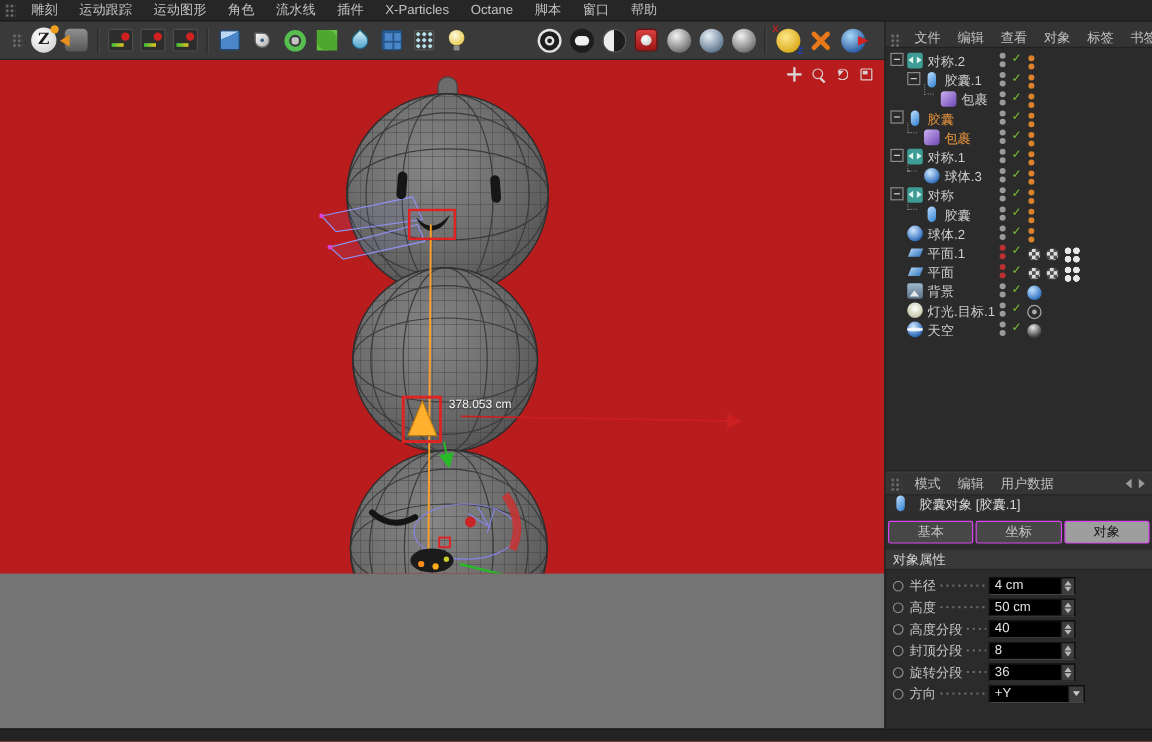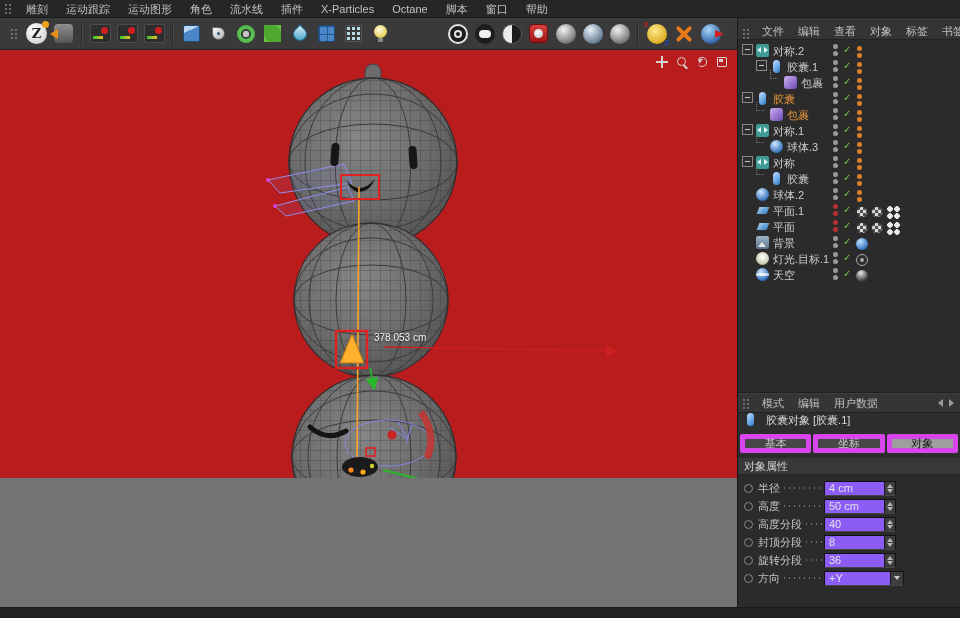--- a/index.html
+++ b/index.html
@@ -124,30 +124,30 @@
 
 
 .amode{height:20px;background:#353535;border-top:1px solid #3f3f3f;border-bottom:1px solid #222;display:flex;align-items:center;flex:none}
 .amode .mi{padding:0 7px;color:#c0c0c0;white-space:nowrap}
 .amnav{margin-left:auto;margin-right:6px;display:flex;gap:6px}
 .amnav i{border-top:4px solid transparent;border-bottom:4px solid transparent;display:block}
 .amnav .bk{border-right:5px solid #9a9a9a}
 .amnav .fw{border-left:5px solid #9a9a9a}
 .atitle{height:20px;display:flex;align-items:flex-start;gap:5px;padding:0 6px;background:#2e2e2e;color:#dadada;flex:none}
 .atabs{display:flex;gap:2px;padding:1px 2px;height:21px;background:#2e2e2e;flex:none}
-.atab{flex:1;background:#474747;border:5px solid #d946ef;border-radius:2px;color:#c8c8c8;display:flex;align-items:center;justify-content:center;cursor:pointer}
+.atab{flex:1;background:#474747;border:1px solid #d946ef;border-radius:2px;color:#c8c8c8;display:flex;align-items:center;justify-content:center;cursor:pointer}
 .atab.active{background:#9e9e9e;color:#141414}
 .asect{height:18px;display:flex;align-items:center;padding:0 6px;color:#d4d4d4;background:#383838;border-top:1px solid #2a2a2a;border-bottom:1px solid #242424;margin-top:3px;flex:none}
 .props{padding-top:4px}
 .prow{height:18px;display:flex;align-items:center;padding:0 6px}
 .kf{width:9px;height:9px;border:1.5px solid #8a8a8a;border-radius:50%;margin-right:5px;flex:none}
 .plwrap{display:flex;width:66px;flex:none;align-items:center;overflow:hidden}
 .plabel{color:#c6c6c6;white-space:nowrap}
 .leader{flex:1;height:10px;margin:0 2px;background-image:radial-gradient(circle,#707070 0.9px,transparent 1.1px);background-size:5px 10px;background-position:0 70%;background-repeat:repeat-x;min-width:2px}
-.pfield{width:72px;height:15px;background:#8b5cf6;border:1px solid #121212;border-bottom-color:#454545;display:flex;align-items:center;flex:none;cursor:text}
+.pfield{width:72px;height:15px;background:#000000;border:1px solid #121212;border-bottom-color:#454545;display:flex;align-items:center;flex:none;cursor:text}
 .pfield.dd{width:80px;cursor:pointer}
 .pval{flex:1;padding:0 4px;color:#e2e2e2;white-space:nowrap;overflow:hidden}
 .stepper{width:11px;height:100%;background:#3d3d3d;border-left:1px solid #1a1a1a;display:flex;flex-direction:column;align-items:center;justify-content:center;gap:1px;flex:none;cursor:pointer}
 .stepper i{width:0;height:0;border-left:3px solid transparent;border-right:3px solid transparent;display:block}
 .stepper .up{border-bottom:4px solid #b8b8b8}
 .stepper .dn{border-top:4px solid #b8b8b8}
 .ddbtn{width:13px;height:100%;background:#3d3d3d;border-left:1px solid #1a1a1a;display:flex;align-items:center;justify-content:center;flex:none}
 .ddbtn i{border-left:3.5px solid transparent;border-right:3.5px solid transparent;border-top:4.5px solid #cccccc;display:block}
 
 

